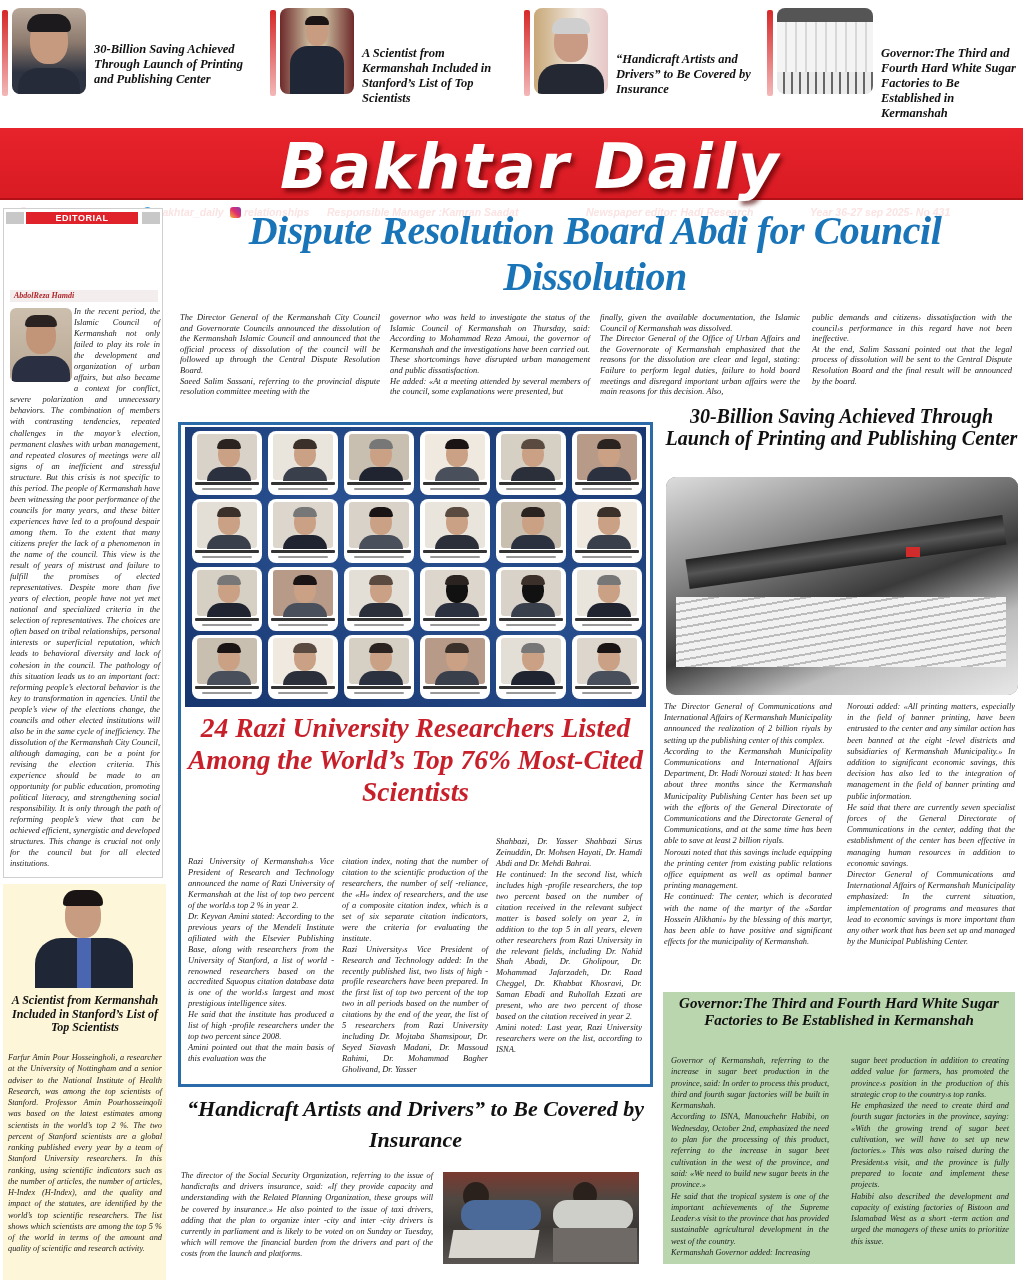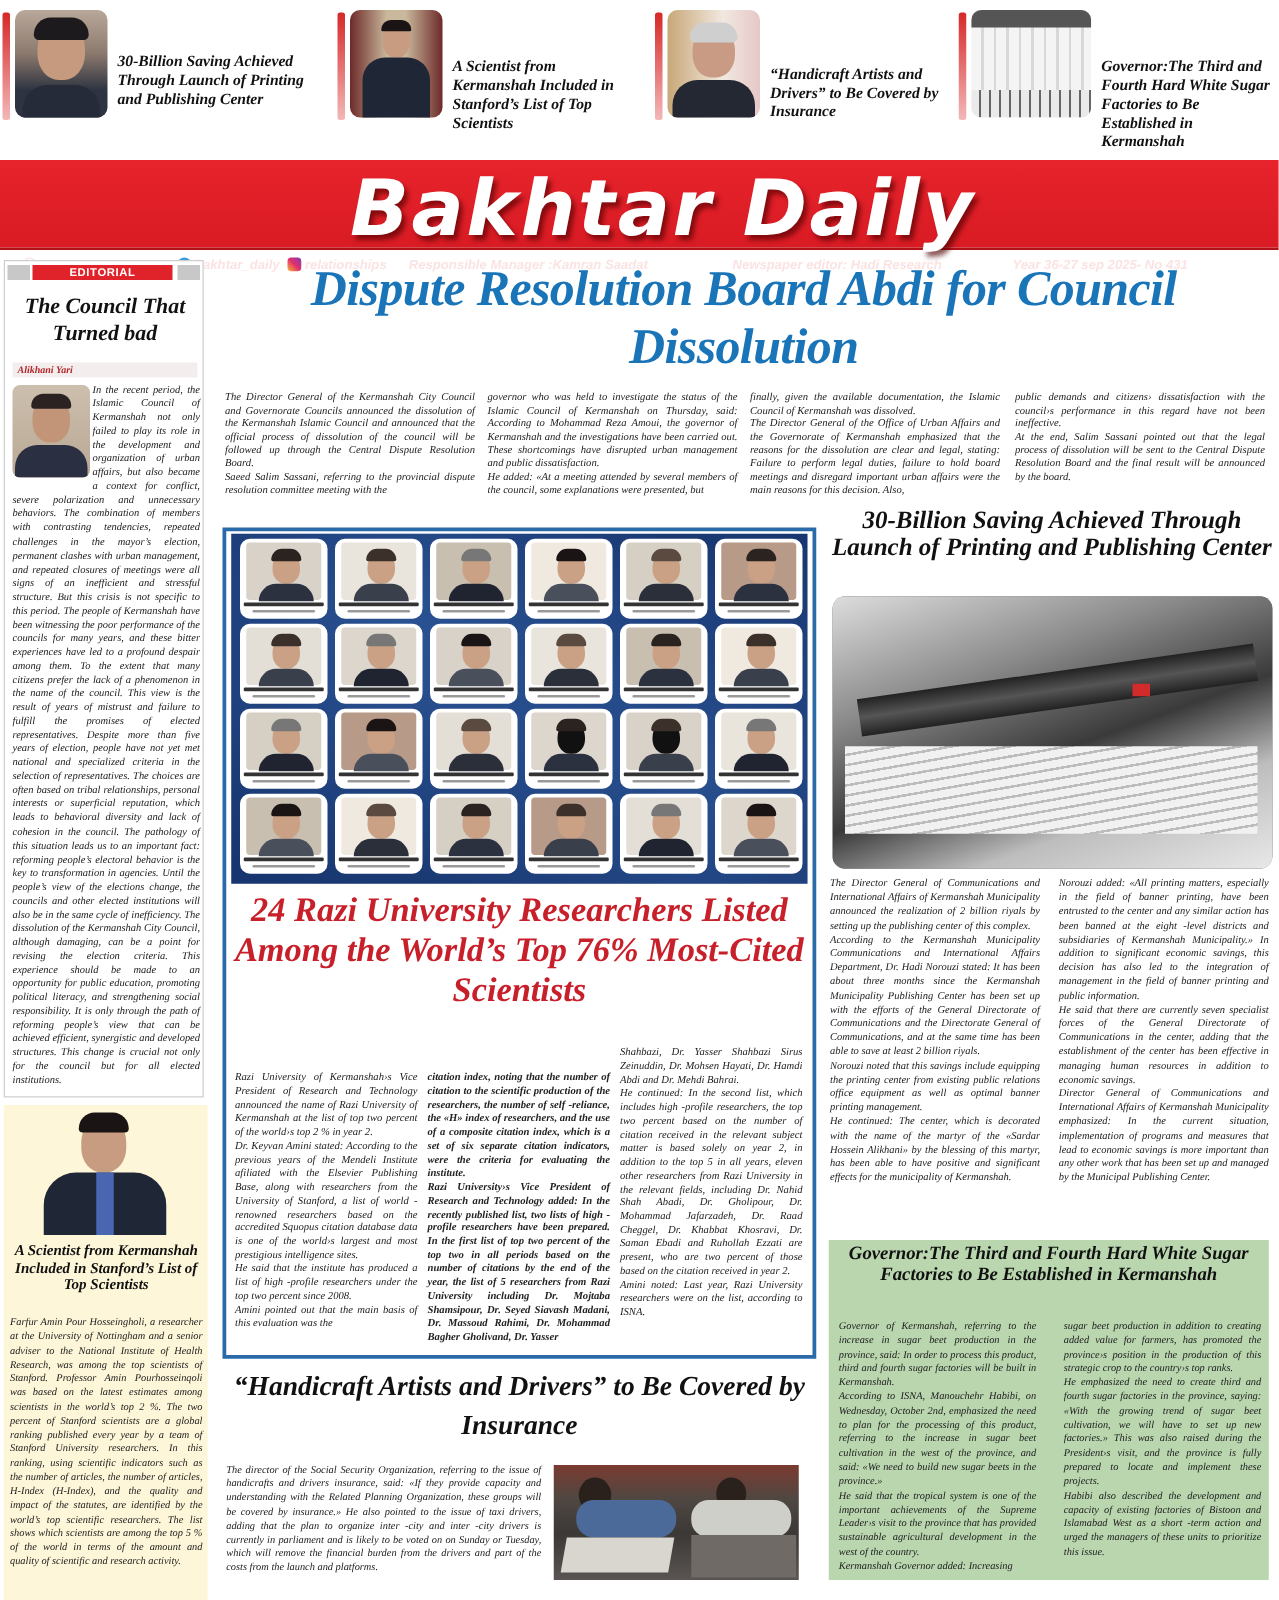--- a/index.html
+++ b/index.html
@@ -144,22 +144,21 @@
     <span style="left:586px;">Newspaper editor: Hadi Research</span>
     <span style="left:810px;">Year 36-27 sep 2025- No 431</span>
   </div>
 </div>
 
 <div class="leftcol">
   <div class="editorial-box">
     <div class="tag-side" style="left:2px;"></div>
     <div class="editorial-tag">EDITORIAL</div>
     <div class="tag-side" style="left:138px;"></div>
-    <div class="ed-title">The Council That Turned bad</div>
-    <div class="byline">Alikhani Yari</div>
+    <div class="byline">AbdolReza Hamdi</div>
     <div class="ed-photo" style="background:linear-gradient(#cdbfae,#b8a794);top:99px;z-index:2;">
       <div style="position:absolute;left:16px;top:10px;width:30px;height:36px;border-radius:45%;background:#c29578;"></div>
       <div style="position:absolute;left:15px;top:7px;width:32px;height:12px;border-radius:16px 16px 4px 4px;background:#2a2322;"></div>
       <div style="position:absolute;left:2px;top:48px;width:58px;height:26px;border-radius:18px 18px 0 0;background:#2a3042;"></div>
     </div>
     <div class="ed-text" style="top:97px;">
       <div class="float"></div>
       <span>In the recent period, the Islamic Council of Kermanshah not only failed to play its role in the development and organization of urban affairs, but also became a context for conflict, severe polarization and unnecessary behaviors. The combination of members with contrasting tendencies, repeated challenges in the mayor’s election, permanent clashes with urban management, and repeated closures of meetings were all signs of an inefficient and stressful structure. But this crisis is not specific to this period. The people of Kermanshah have been witnessing the poor performance of the councils for many years, and these bitter experiences have led to a profound despair among them. To the extent that many citizens prefer the lack of a phenomenon in the name of the council. This view is the result of years of mistrust and failure to fulfill the promises of elected representatives. Despite more than five years of election, people have not yet met national and specialized criteria in the selection of representatives. The choices are often based on tribal relationships, personal interests or superficial reputation, which leads to behavioral diversity and lack of cohesion in the council. The pathology of this situation leads us to an important fact: reforming people’s electoral behavior is the key to transformation in agencies. Until the people’s view of the elections change, the councils and other elected institutions will also be in the same cycle of inefficiency. The dissolution of the Kermanshah City Council, although damaging, can be a point for revising the election criteria. This experience should be made to an opportunity for public education, promoting political literacy, and strengthening social responsibility. It is only through the path of reforming people’s view that can be achieved efficient, synergistic and developed structures. This change is crucial not only for the council but for all elected institutions.</span>
     </div>
   </div>
@@ -416,21 +415,21 @@
       </div>
     </div>
   <div class="razi-head">24 Razi University Researchers Listed Among the World’s Top 76% Most-Cited Scientists</div>
   <div class="rcol" style="left:7px;">
       <span class="p" style="white-space: pre-line;">Razi University of Kermanshah›s Vice President of Research and Technology announced the name of Razi University of Kermanshah at the list of top two percent of the world›s top 2 % in year 2.
 Dr. Keyvan Amini stated: According to the previous years of the Mendeli Institute afiliated with the Elsevier Publishing Base, along with researchers from the University of Stanford, a list of world -renowned researchers based on the accredited Squopus citation database data is one of the world›s largest and most prestigious intelligence sites.
 He said that the institute has produced a list of high -profile researchers under the top two percent since 2008.
 Amini pointed out that the main basis of this evaluation was the</span>
     </div>
   <div class="rcol" style="left:161px;">
-      <span class="p" style="white-space: pre-line; font-weight: bold;">citation index, noting that the number of citation to the scientific production of the researchers, the number of self -reliance, the «H» index of researchers, and the use of a composite citation index, which is a set of six separate citation indicators, were the criteria for evaluating the institute.
+      <span class="p" style="white-space: pre-line;">citation index, noting that the number of citation to the scientific production of the researchers, the number of self -reliance, the «H» index of researchers, and the use of a composite citation index, which is a set of six separate citation indicators, were the criteria for evaluating the institute.
 Razi University›s Vice President of Research and Technology added: In the recently published list, two lists of high -profile researchers have been prepared. In the first list of top two percent of the top two in all periods based on the number of citations by the end of the year, the list of 5 researchers from Razi University including Dr. Mojtaba Shamsipour, Dr. Seyed Siavash Madani, Dr. Massoud Rahimi, Dr. Mohammad Bagher Gholivand, Dr. Yasser</span>
     </div>
   <div class="rcol" style="left:315px;top:411px;">
       <span class="p" style="white-space: pre-line;">Shahbazi, Dr. Yasser Shahbazi Sirus Zeinuddin, Dr. Mohsen Hayati, Dr. Hamdi Abdi and Dr. Mehdi Bahrai.
 He continued: In the second list, which includes high -profile researchers, the top two percent based on the number of citation received in the relevant subject matter is based solely on year 2, in addition to the top 5 in all years, eleven other researchers from Razi University in the relevant fields, including Dr. Nahid Shah Abadi, Dr. Gholipour, Dr. Mohammad Jafarzadeh, Dr. Raad Cheggel, Dr. Khabbat Khosravi, Dr. Saman Ebadi and Ruhollah Ezzati are present, who are two percent of those based on the citation received in year 2.
 Amini noted: Last year, Razi University researchers were on the list, according to ISNA.</span>
     </div>
 </div>
 
 <div class="hand-head">“Handicraft Artists and Drivers” to Be Covered by Insurance</div>

